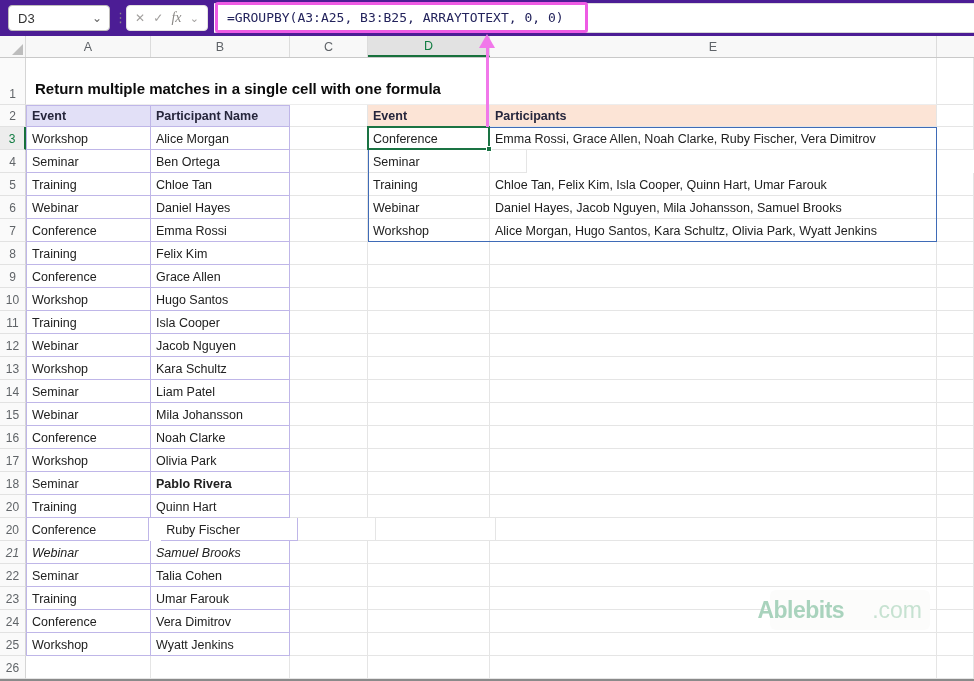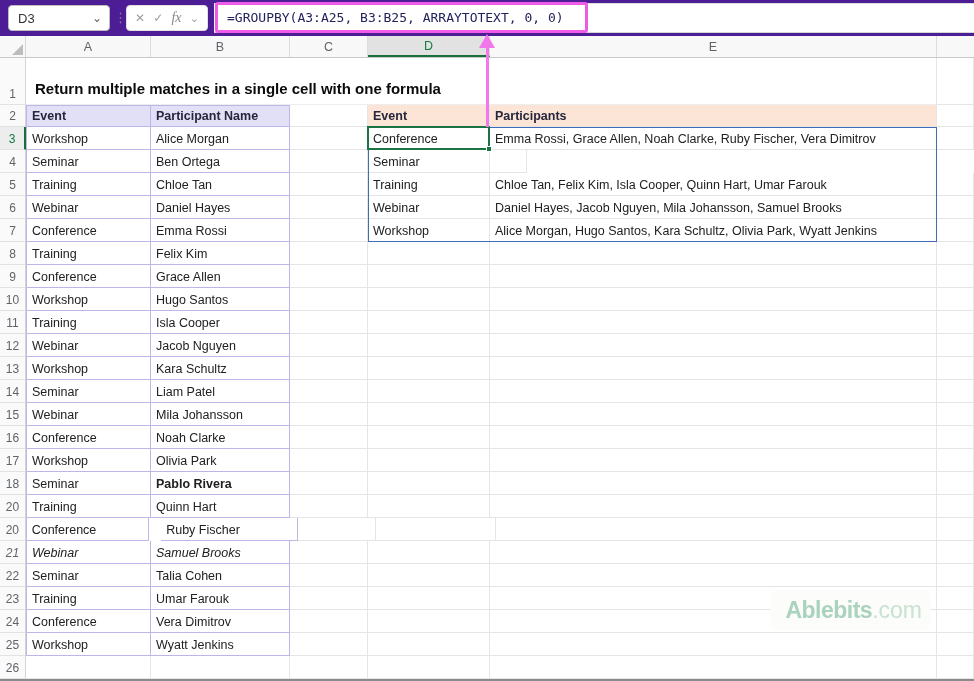--- a/index.html
+++ b/index.html
@@ -63,21 +63,21 @@
   .active-cell { position:absolute; left:367px; top:126px; width:123px; height:24px;
                  border:2px solid #1A7343; pointer-events:none; }
   .fill-handle { position:absolute; left:486px; top:146px; width:6px; height:6px; background:#1A7343;
                  border:1px solid #fff; }
   .arrow-line { position:absolute; left:486px; top:47px; width:3px; height:80px; background:#F178EA; }
   .arrow-head { position:absolute; left:479px; top:34px; width:0; height:0;
                 border-left:8px solid transparent; border-right:8px solid transparent;
                 border-bottom:14px solid #F178EA; }
   .watermark { position:absolute; left:770px; top:590px; width:160px; height:40px; background:#FCFCFB;
                border-radius:6px; display:flex; align-items:center; justify-content:flex-end;
-               padding-right:8px; }
+               padding-right:8px;gap:28px; }
   .watermark .brand { font-weight:bold; font-size:23px; color:#A9D3BD; letter-spacing:-0.5px; }
   .watermark .suffix { font-size:23px; color:#C6E2D1; }
   .bottom-strip { position:absolute; left:0; top:679px; width:974px; height:2px; background:#8A8A8A; }
 </style>
 </head>
 <body>
 
 <div class="screen">
 
   <div class="formula-strip">

